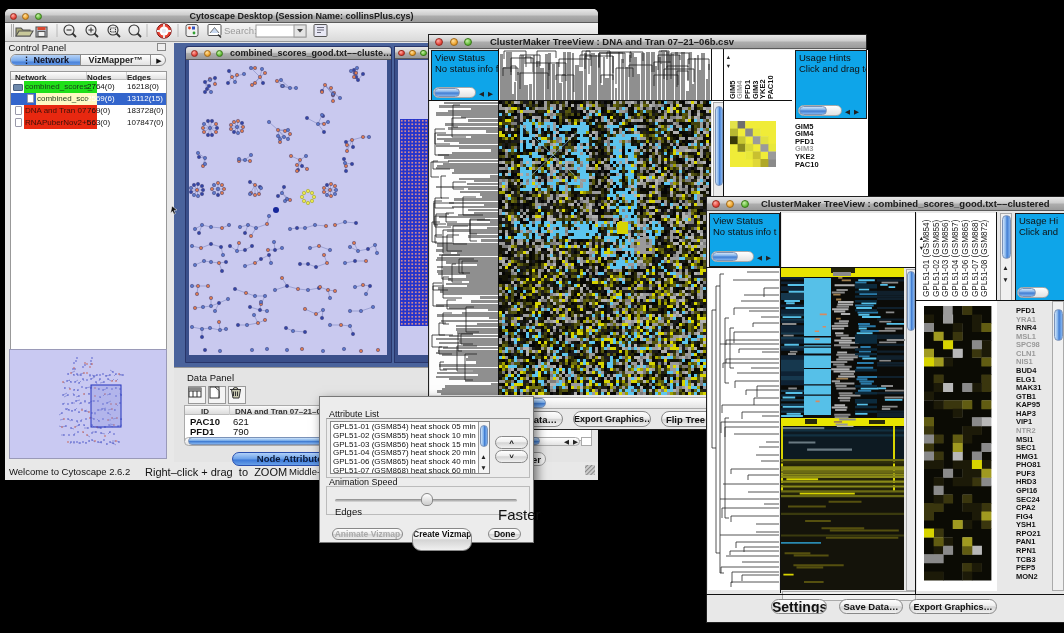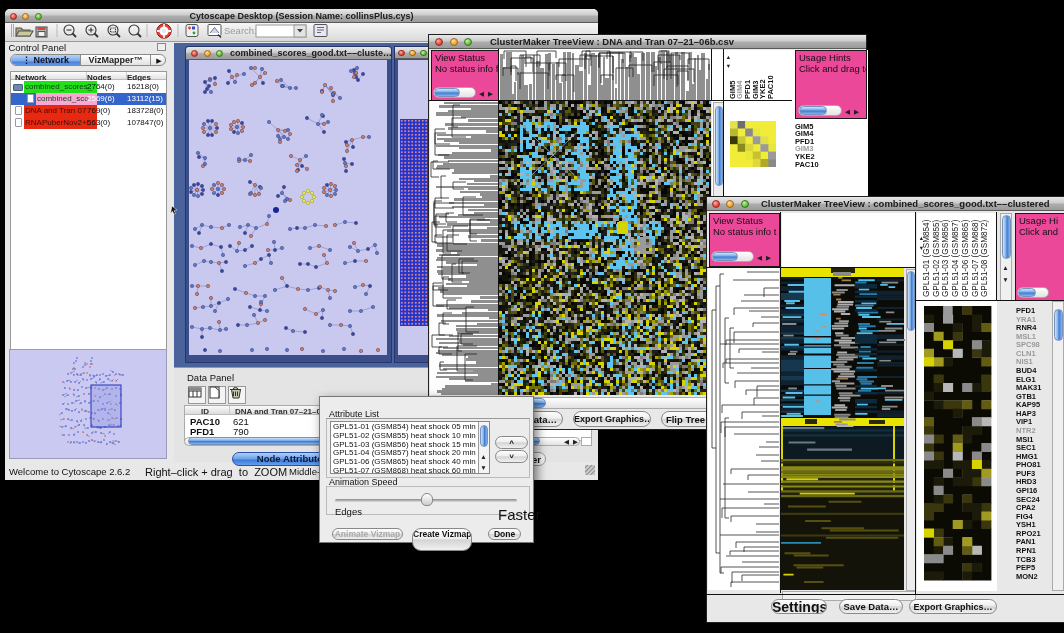--- a/index.html
+++ b/index.html
@@ -3,21 +3,21 @@
 *{margin:0;padding:0;box-sizing:border-box}
 html,body{width:1064px;height:633px;background:#000;font-family:"Liberation Sans",sans-serif;overflow:hidden;position:relative}
 .abs{position:absolute}
 .titlebar{background:linear-gradient(#e8e8e8,#cdcdcd 45%,#adadad 55%,#9a9a9a);border-bottom:1px solid #5a5a5a;
  text-align:center;font-weight:bold;color:#1a1a1a;white-space:nowrap;overflow:hidden}
 .tl{position:absolute;border-radius:50%}
 .tl.r{background:radial-gradient(circle at 35% 30%,#ffb0a8,#e8493f 60%,#a82820);border:0.5px solid #9a2a20}
 .tl.o{background:radial-gradient(circle at 35% 30%,#ffe0a0,#f0a833 60%,#b87818);border:0.5px solid #a06818}
 .tl.g{background:radial-gradient(circle at 35% 30%,#c8f0a8,#69c040 60%,#3f8820);border:0.5px solid #3a7818}
 .tl.gray{background:radial-gradient(circle at 35% 30%,#f0f0f0,#aaa 70%);border:0.5px solid #888}
-.panelbox{background:#ec4899;border:1px solid #1a1a1a;font-size:9.5px;color:#111;line-height:11px;padding:1px 0 16px 3px;white-space:nowrap;overflow:hidden}
+.panelbox{background:#0ea5e9;border:1px solid #1a1a1a;font-size:9.5px;color:#111;line-height:11px;padding:1px 0 16px 3px;white-space:nowrap;overflow:hidden}
 .scrollpill{position:absolute;height:9px;border-radius:5px;background:linear-gradient(#cfe4fa,#76aae8 45%,#3e7ad0 55%,#82b4f0);border:1px solid #7a92b8}
 .vpill{position:absolute;border-radius:5px;background:linear-gradient(90deg,#cfe4fa,#76aae8 45%,#3e7ad0 55%,#82b4f0);border:1px solid #7a92b8}
 .scrolltrack{position:absolute;background:linear-gradient(#fff,#e2e2e2);border:1px solid #aaa;border-radius:6px}
 .arrbtn{position:absolute;font-size:6.5px;color:#222;text-align:center;line-height:9px;width:9px;height:9px}
 .aquabtn{position:absolute;background:linear-gradient(#fefefe,#eee 45%,#d4d4d4 52%,#f0f0f0);border:1px solid #888;
  border-radius:9px;text-align:center;font-weight:bold;color:#111;white-space:nowrap;overflow:hidden}
 </style></head><body>
 <div class="abs" style="left:5px;top:9px;width:593px;height:471px;background:#e8e8e8;border-radius:5px 5px 0 0">
     <div class="titlebar abs" style="left:0;top:0;width:593px;height:14px;font-size:9px;line-height:14px;border-radius:5px 5px 0 0">Cytoscape Desktop (Session Name: collinsPlus.cys)<div class="tl r" style="left:4.5px;top:4px;width:7px;height:7px"></div><div class="tl o" style="left:17px;top:4px;width:7px;height:7px"></div><div class="tl g" style="left:29.5px;top:4px;width:7px;height:7px"></div></div>
     <div class="abs" style="left:0;top:14px;width:593px;height:19px;background:linear-gradient(#f6f6f6,#dadada);border-bottom:1px solid #9a9a9a"></div>
@@ -37,21 +37,21 @@
         <span class="abs" style="left:114.5px;top:0;width:1px;height:8px;background:#ccc"></span>
       </div>
       <div class="abs" style="left:0;top:9px;width:155px;height:11.9px;background:#fff;font-size:8px;line-height:12px;white-space:nowrap">
         <span class="abs" style="left:2px;top:3px;width:10px;height:7px;background:#6e89ac;border:1px solid #4a5f7f;border-radius:1px"></span>
         <span class="abs" style="left:13px;top:0;background:#1fe019;color:#1a3a1a;padding:0 1px;height:11.9px;width:73px;overflow:hidden;white-space:nowrap">combined_scores_</span>
         <span class="abs" style="left:76px;color:#111">2764(0)</span>
         <span class="abs" style="left:116px;color:#111">16218(0)</span>
       </div>
       <div class="abs" style="left:0;top:20.9px;width:155px;height:11.9px;background:#3365cc;font-size:8px;line-height:12px;white-space:nowrap">
         <span class="abs" style="left:16px;top:1.5px;width:7px;height:9px;background:#fff;border:1px solid #99a;border-radius:1px"></span>
-        <span class="abs" style="left:25px;top:0;background:#f9a8d4;color:#1a3a1a;padding:0 1px;height:11.9px;width:61px;overflow:hidden;white-space:nowrap">combined_sco</span>
+        <span class="abs" style="left:25px;top:0;background:#fef9c3;color:#1a3a1a;padding:0 1px;height:11.9px;width:61px;overflow:hidden;white-space:nowrap">combined_sco</span>
         <span class="abs" style="left:76px;color:#fff">2569(6)</span>
         <span class="abs" style="left:116px;color:#fff">13112(15)</span>
       </div>
       <div class="abs" style="left:0;top:32.8px;width:155px;height:11.9px;background:#fff;font-size:8px;line-height:12px;white-space:nowrap">
         <span class="abs" style="left:4px;top:1.5px;width:7px;height:9px;background:#fff;border:1px solid #99a;border-radius:1px"></span>
         <span class="abs" style="left:13px;top:0;background:#e82810;color:#401008;padding:0 1px;height:11.9px;width:73px;overflow:hidden;white-space:nowrap">DNA and Tran 07</span>
         <span class="abs" style="left:76px;color:#111">769(0)</span>
         <span class="abs" style="left:116px;color:#111">183728(0)</span>
       </div>
       <div class="abs" style="left:0;top:44.699999999999996px;width:155px;height:11.9px;background:#fff;font-size:8px;line-height:12px;white-space:nowrap">

